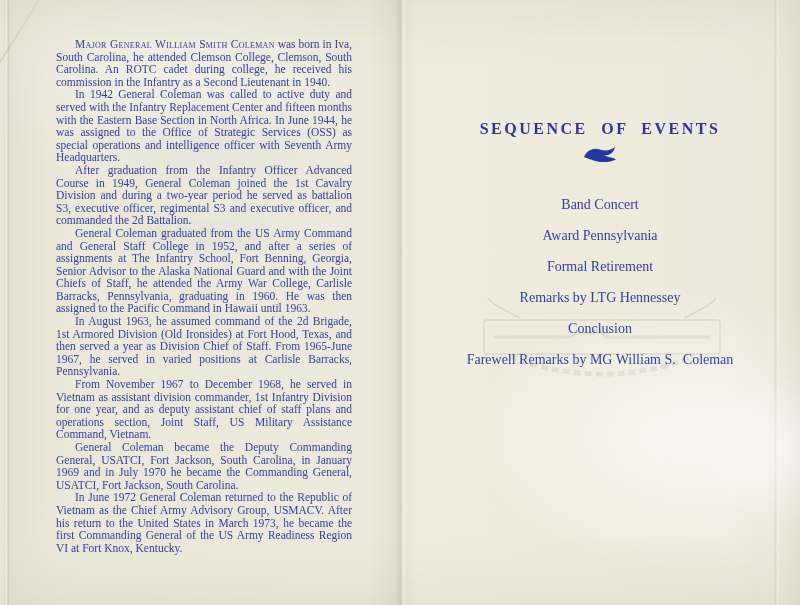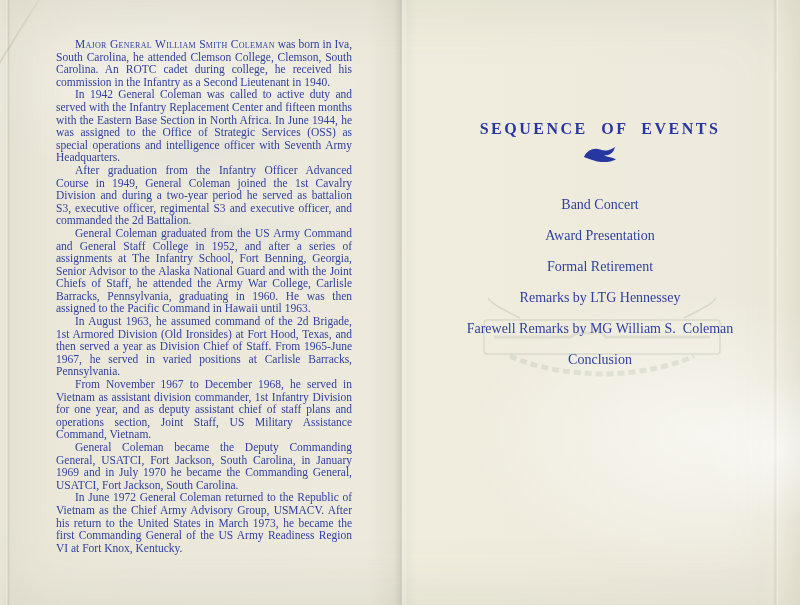--- a/index.html
+++ b/index.html
@@ -111,21 +111,21 @@
     <h1 class="seq-title">SEQUENCE OF EVENTS</h1>
 
     <div class="ornament">
       <svg width="36" height="18" viewBox="0 0 36 18">
         <path fill="#2637a0" d="M2,11 C5,4 12,1.5 18,3.5 C24,5.5 28,4.5 33,1 C32,6 28,9.5 22,9.5 C26,11 30,11 34,13.5 C28,16.5 19,17 12,14.5 C7,12.8 4,12 2,11 Z"></path>
       </svg>
     </div>
 
     <div class="events">
       <p class="event">Band Concert</p>
-      <p class="event">Award Presentation</p>
+      <p class="event">Award Pennsylvania</p>
       <p class="event">Formal Retirement</p>
       <p class="event">Remarks by LTG Hennessey</p>
+      <p class="event">Conclusion</p>
       <p class="event">Farewell Remarks by MG William S.  Coleman</p>
-      <p class="event">Conclusion</p>
     </div>
   </div>
 
 </div>
 
 </body></html>

